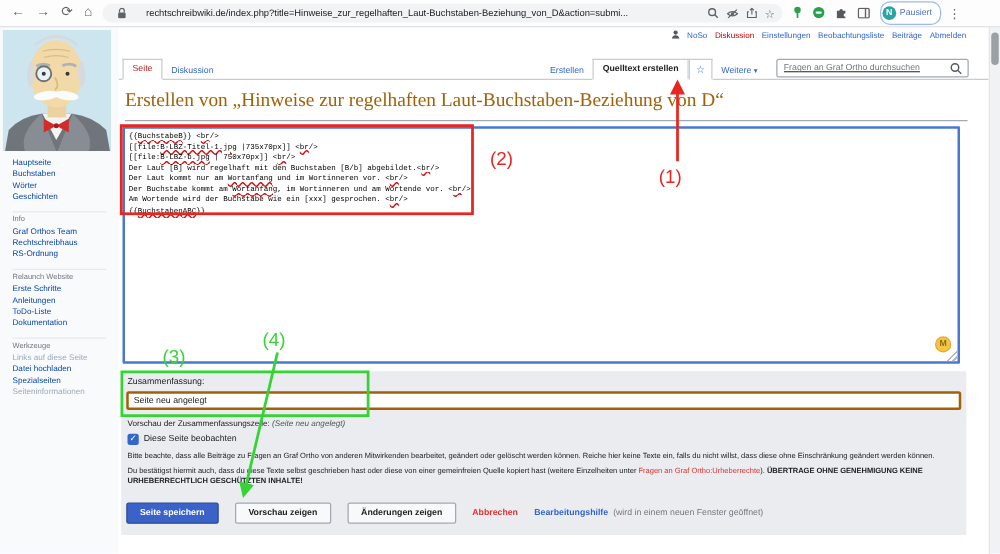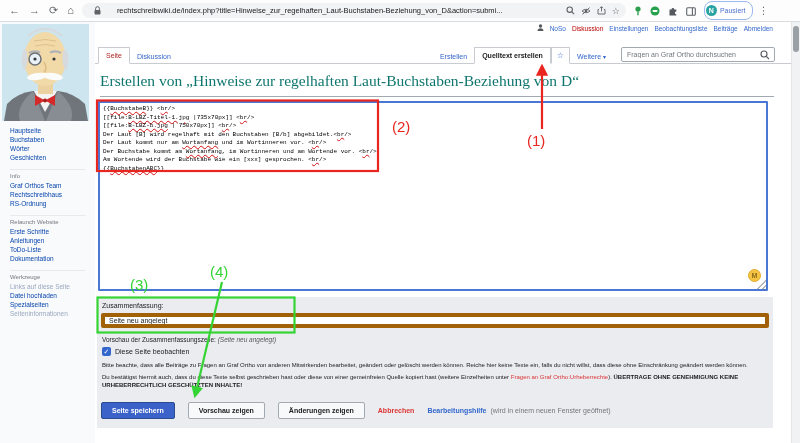--- a/index.html
+++ b/index.html
@@ -46,38 +46,38 @@
   .tab.new{color:#b32424;}
   .tab.active{color:#202122;font-weight:bold;}
   .tab.star{font-size:8px;padding:3px 5px;}
   .caret{font-size:6px;}
   .searchbox{position:absolute;right:16px;top:25px;width:154px;height:15px;background:#fff;
              border:1px solid #a2a9b1;border-radius:2px;display:flex;align-items:center;box-sizing:border-box;}
   .searchbox input{flex:1;border:none;outline:none;background:transparent;font-size:7px;color:#202122;
                    padding:0 0 0 5px;font-family:"Liberation Sans",sans-serif;min-width:0;text-decoration:underline;}
   .searchbox input::placeholder{color:#72777d;}
   .heading{position:absolute;left:5px;right:17px;top:50px;font-family:"Liberation Serif",serif;
-           font-size:15.5px;color:#0f766e;padding-bottom:6px;border-bottom:1px solid #a2a9b1;white-space:nowrap;}
+           font-size:15.5px;color:#a16207;padding-bottom:6px;border-bottom:1px solid #a2a9b1;white-space:nowrap;}
   
   .editor{position:absolute;left:3px;top:79px;width:670px;height:190px;background:#fff;
           border:2px solid #4a77d4;border-radius:1px;box-sizing:border-box;padding:2px 3px;cursor:text;}
   .ed-line{font-family:"Liberation Mono","DejaVu Sans Mono",monospace;font-size:6px;line-height:8.5px;
            color:#000;white-space:pre;}
   .miss{text-decoration-line:underline;text-decoration-style:wavy;text-decoration-color:#d20f0f;
         text-decoration-thickness:1px;text-underline-offset:1px;}
   .ed-badge{position:absolute;right:5px;bottom:7px;width:13px;height:13px;border-radius:50%;
             background:#f6c344;color:#8a6d1a;font-size:7px;font-weight:bold;display:flex;
             align-items:center;justify-content:center;border:1px solid #e0ac2a;box-sizing:border-box;}
   .resize-grip{position:absolute;right:0;bottom:0;width:9px;height:9px;
                background:linear-gradient(315deg,transparent 2px,#b5b8bc 2px,#b5b8bc 3.5px,transparent 3.5px,
                transparent 5px,#b5b8bc 5px,#b5b8bc 6.5px,transparent 6.5px);}
   
   .panel{position:absolute;left:2px;top:275px;width:676px;height:131px;background:#eaecf0;box-sizing:border-box;}
   .sum-label{position:absolute;left:5px;top:5px;font-size:7px;color:#202122;}
-  .sum-input{position:absolute;left:4px;top:16px;right:4px;height:15px;background:#fff;border:4px solid #a16207;
+  .sum-input{position:absolute;left:4px;top:16px;right:4px;height:15px;background:#fff;border:2px solid #a16207;
              border-radius:2px;box-sizing:border-box;font-size:7px;color:#202122;padding:0 4px;
              font-family:"Liberation Sans",sans-serif;outline:none;width:calc(100% - 8px);}
   .preview-row{position:absolute;left:5px;top:39px;font-size:6.5px;color:#202122;}
   .preview-row .ital{font-style:italic;color:#54595d;}
   .watch-row{position:absolute;left:5px;top:50px;display:flex;align-items:center;gap:4px;}
   .checkbox{width:9px;height:9px;background:#36c;border-radius:2px;color:#fff;font-size:7px;line-height:9px;
             text-align:center;cursor:pointer;}
   .watch-label{font-size:7px;color:#202122;}
   .notices{position:absolute;left:5px;right:9px;top:64px;font-size:6px;line-height:8px;color:#202122;}
   .notices p{margin:0 0 4px 0;}

